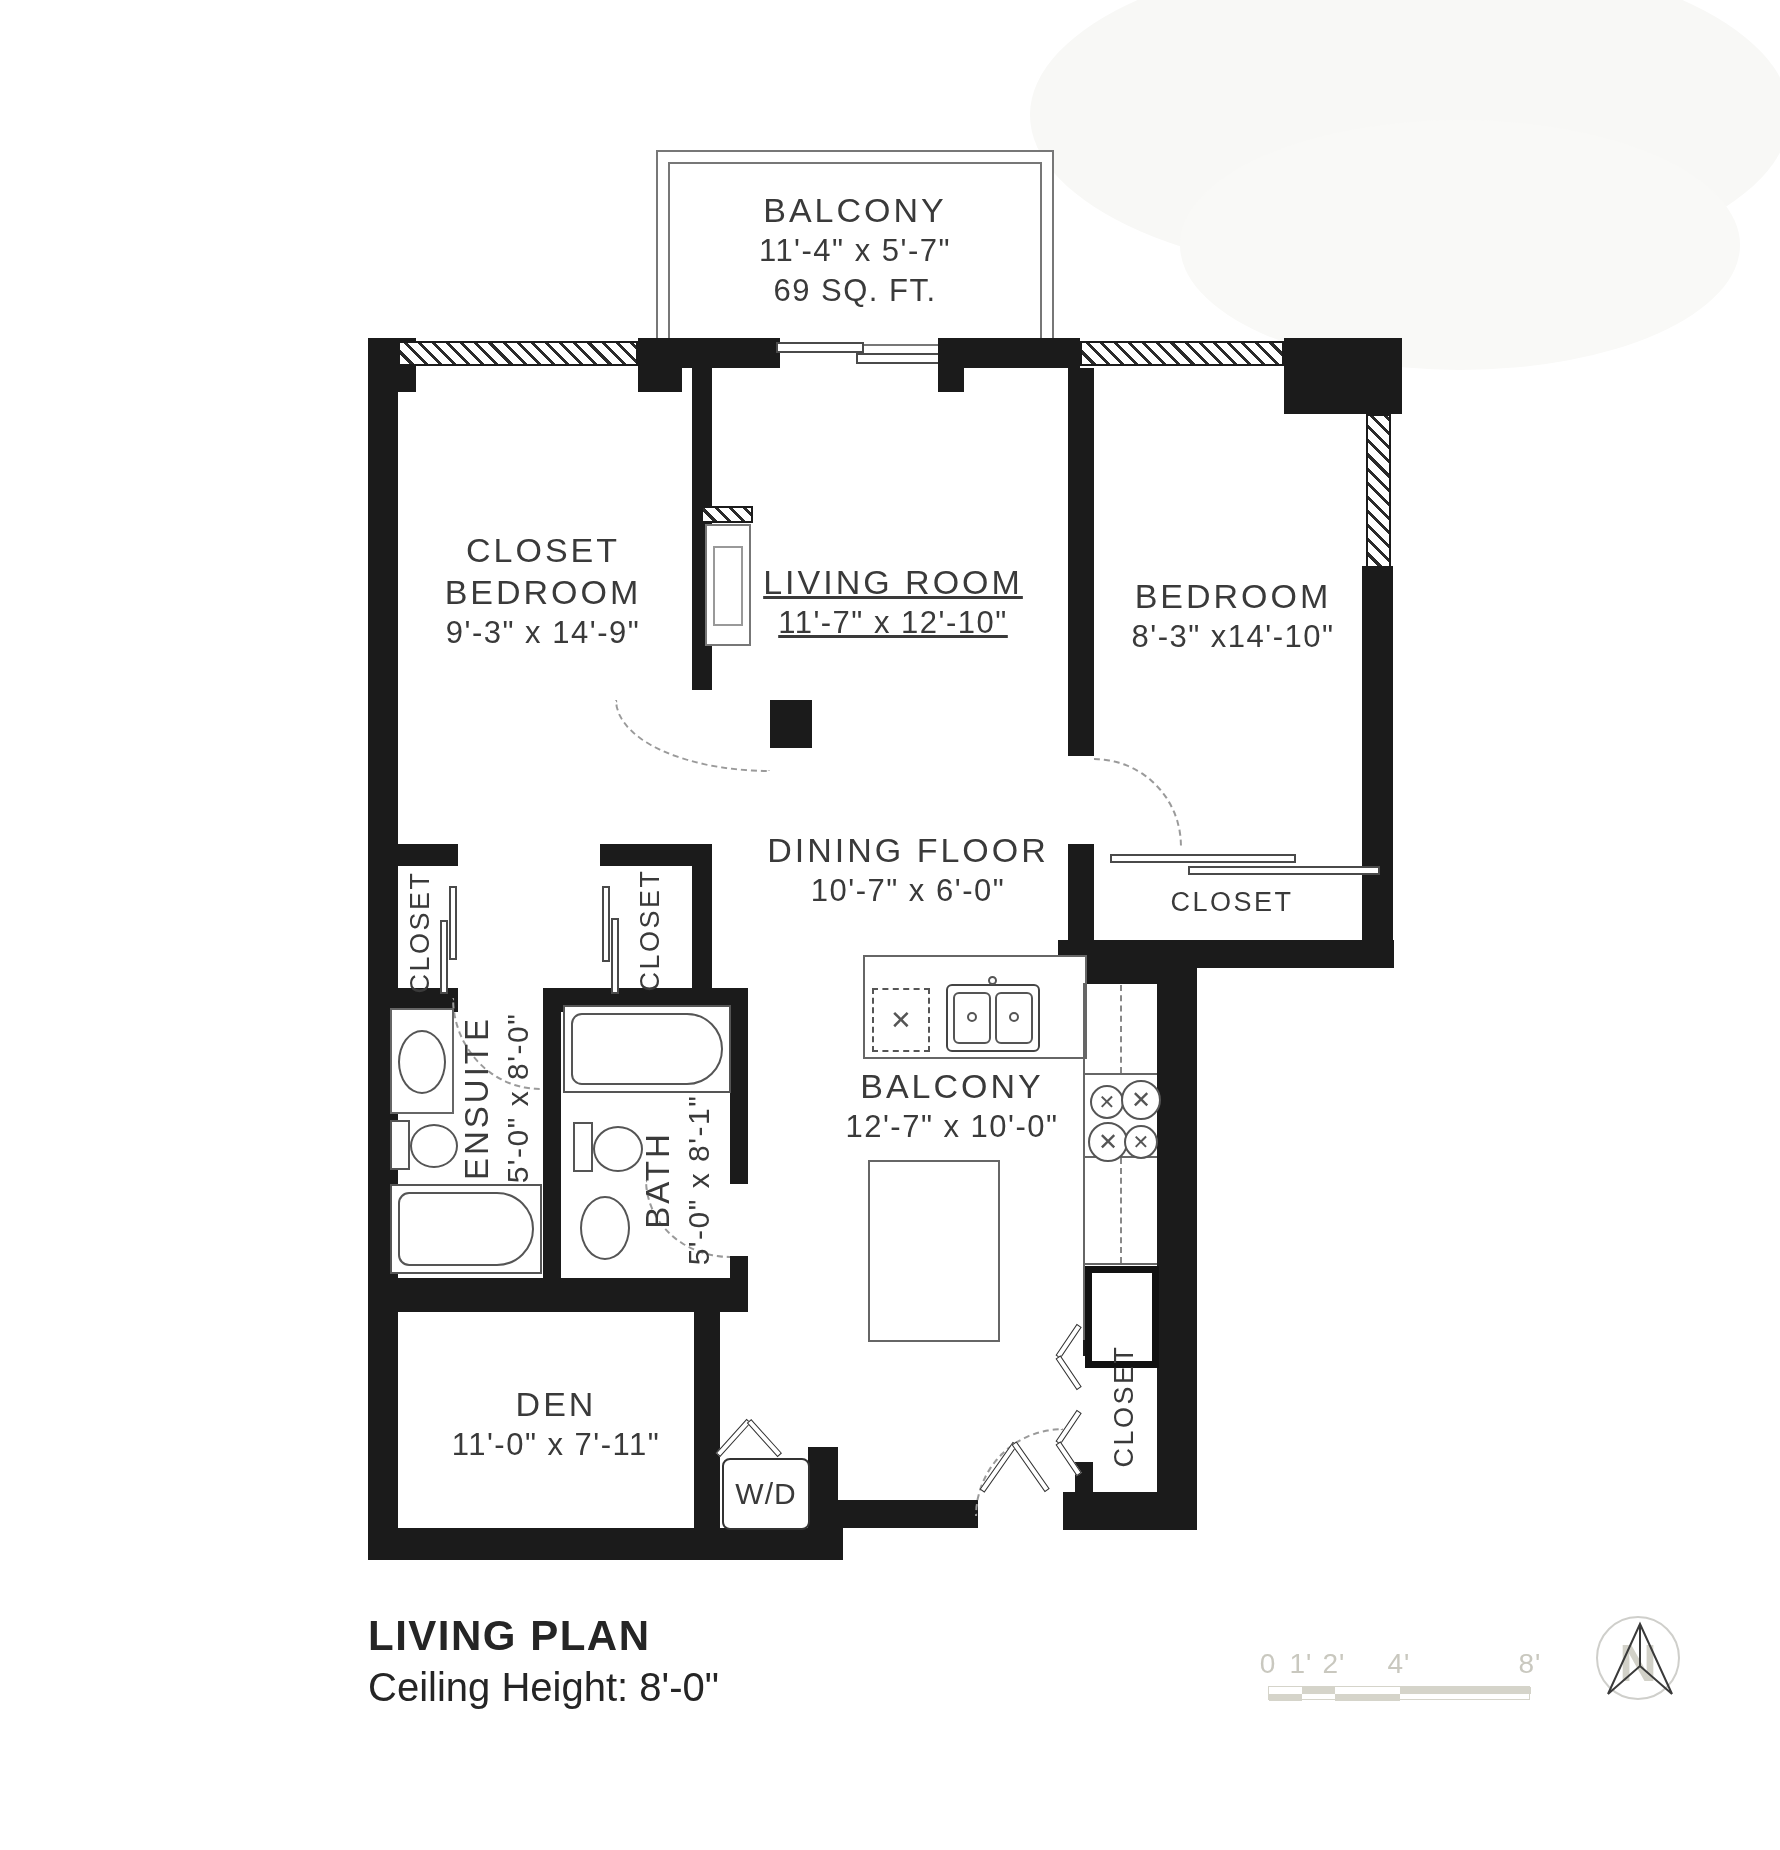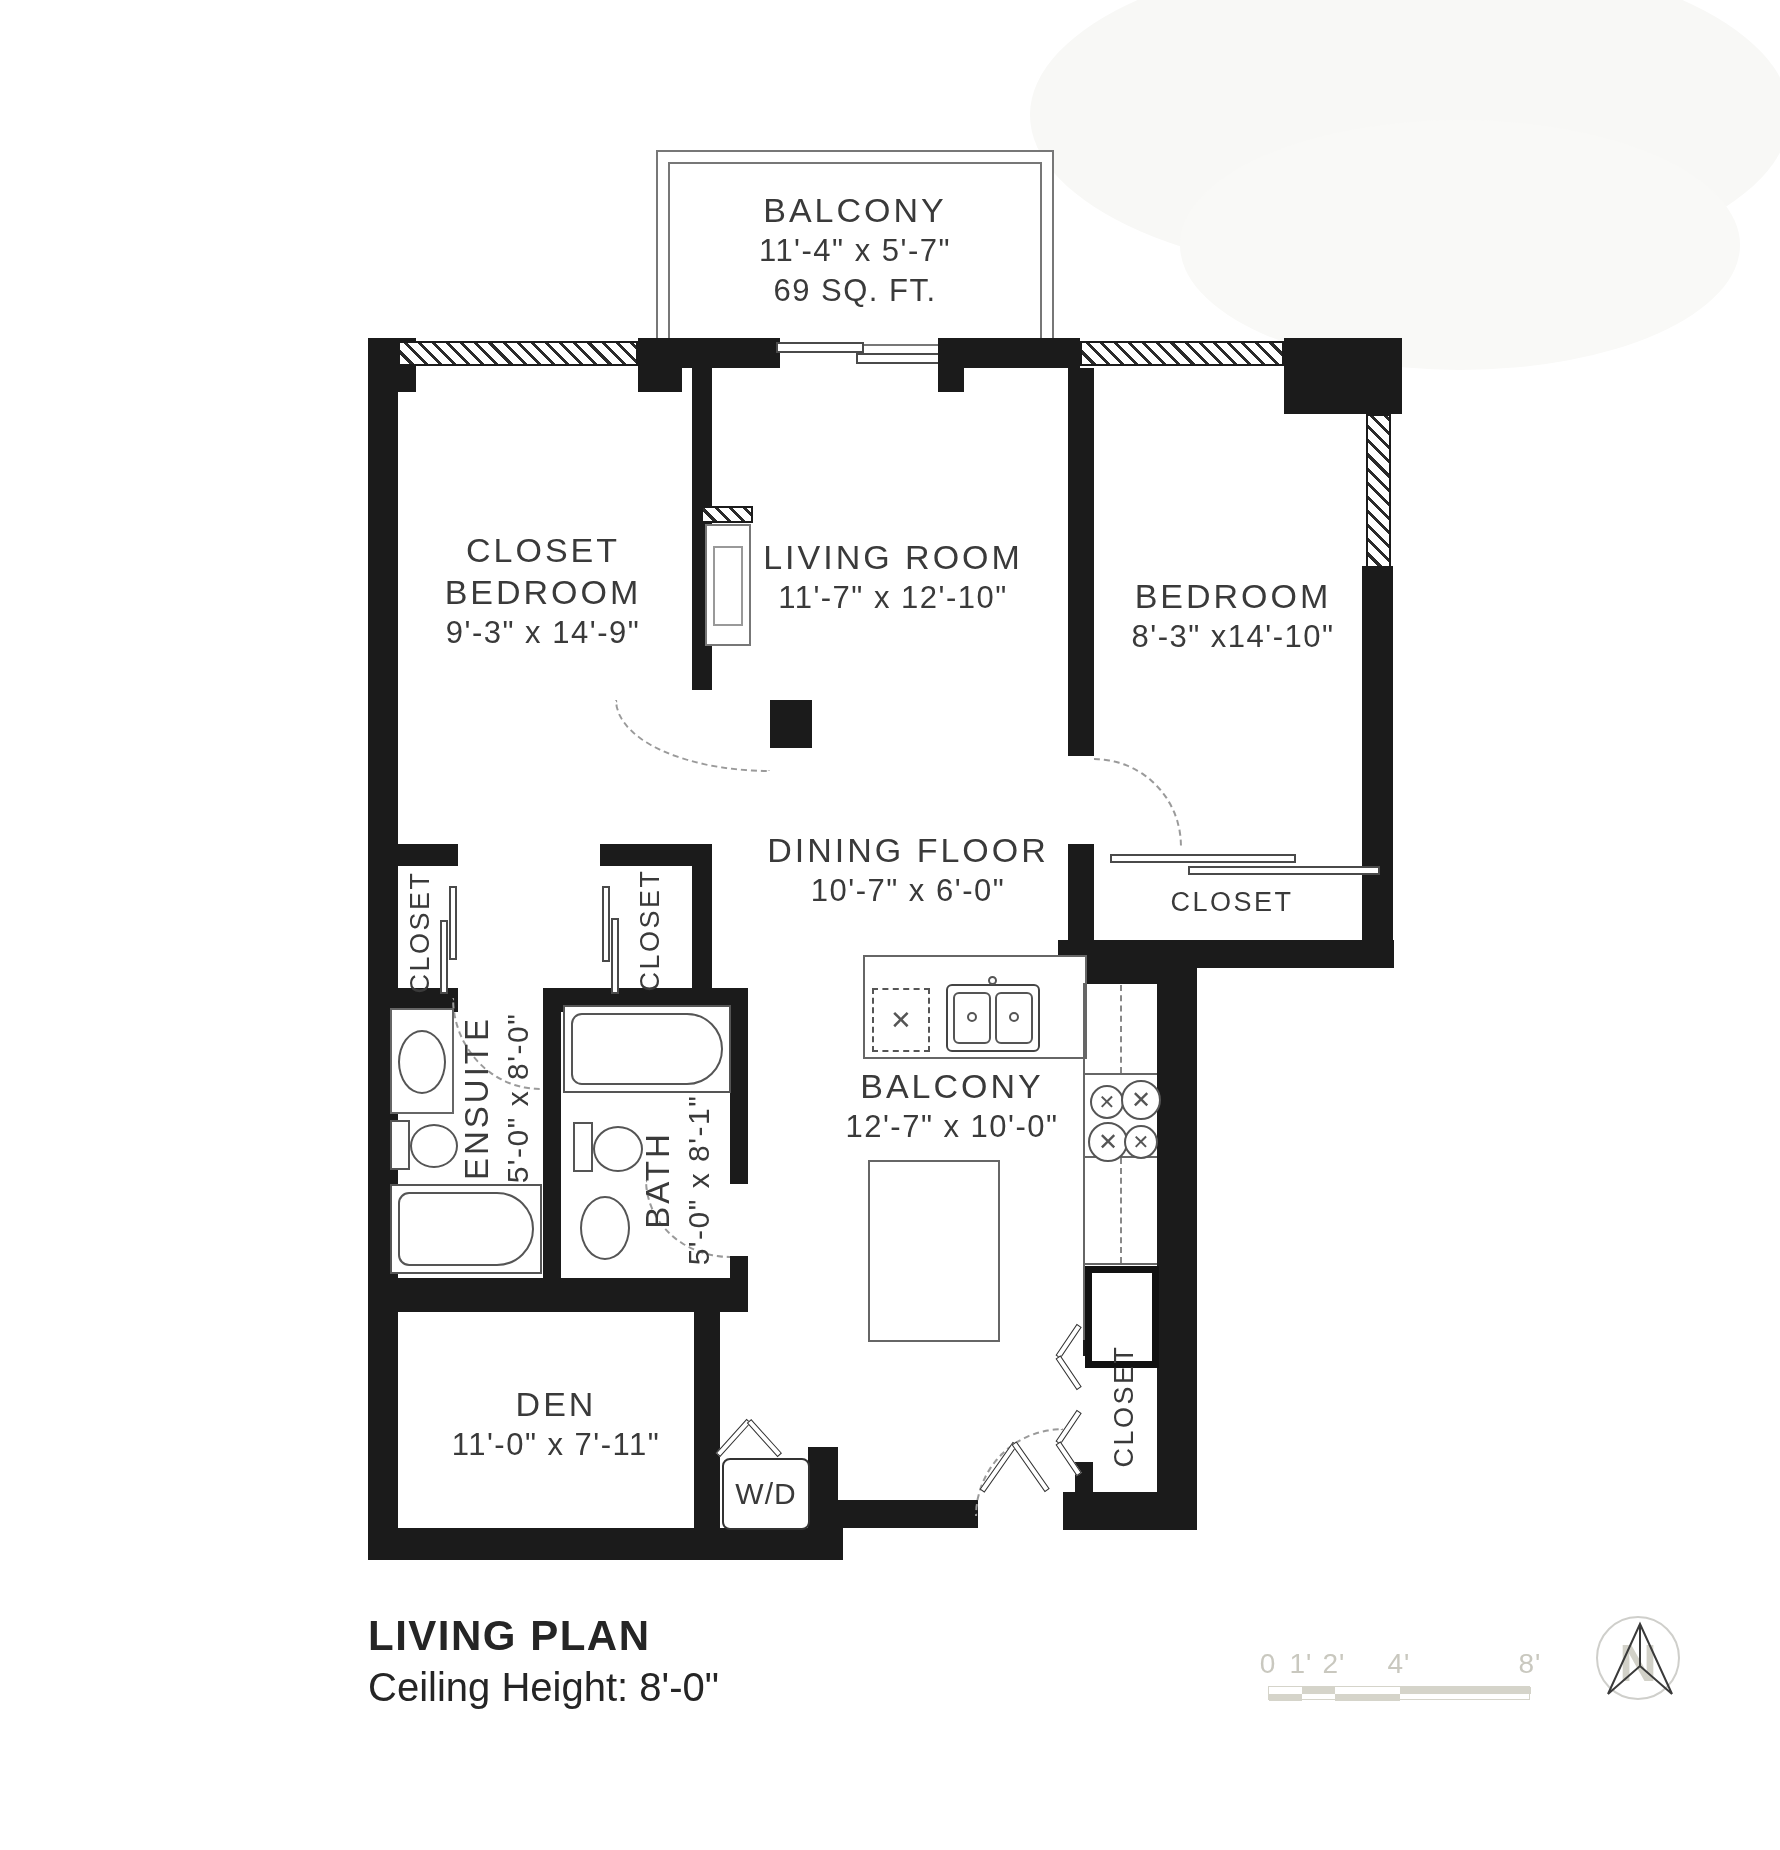--- a/index.html
+++ b/index.html
@@ -163,21 +163,21 @@
   <div class="abs" style="left:722px;top:1458px;width:88px;height:72px;border:2.5px solid #333;border-radius:8px;background:#fff;display:flex;align-items:center;justify-content:center;">
     <span class="closet-t" style="font-size:30px;letter-spacing:1px;">W/D</span>
   </div>
 
   <div class="lab" style="left:543px;top:591px;">
     <span class="nm">CLOSET</span>
     <span class="nm">BEDROOM</span>
     <span class="dm">9'-3" x 14'-9"</span>
   </div>
 
-  <div class="lab" style="left:893px;top:577px;">
+  <div class="lab" style="left:893px;top:602px;text-decoration:underline;">
     <span class="nm">LIVING ROOM</span>
     <span class="dm">11'-7" x 12'-10"</span>
   </div>
 
   <div class="lab" style="left:1233px;top:616px;">
     <span class="nm">BEDROOM</span>
     <span class="dm">8'-3" x14'-10"</span>
   </div>
 
   <div class="lab" style="left:908px;top:870px;">

